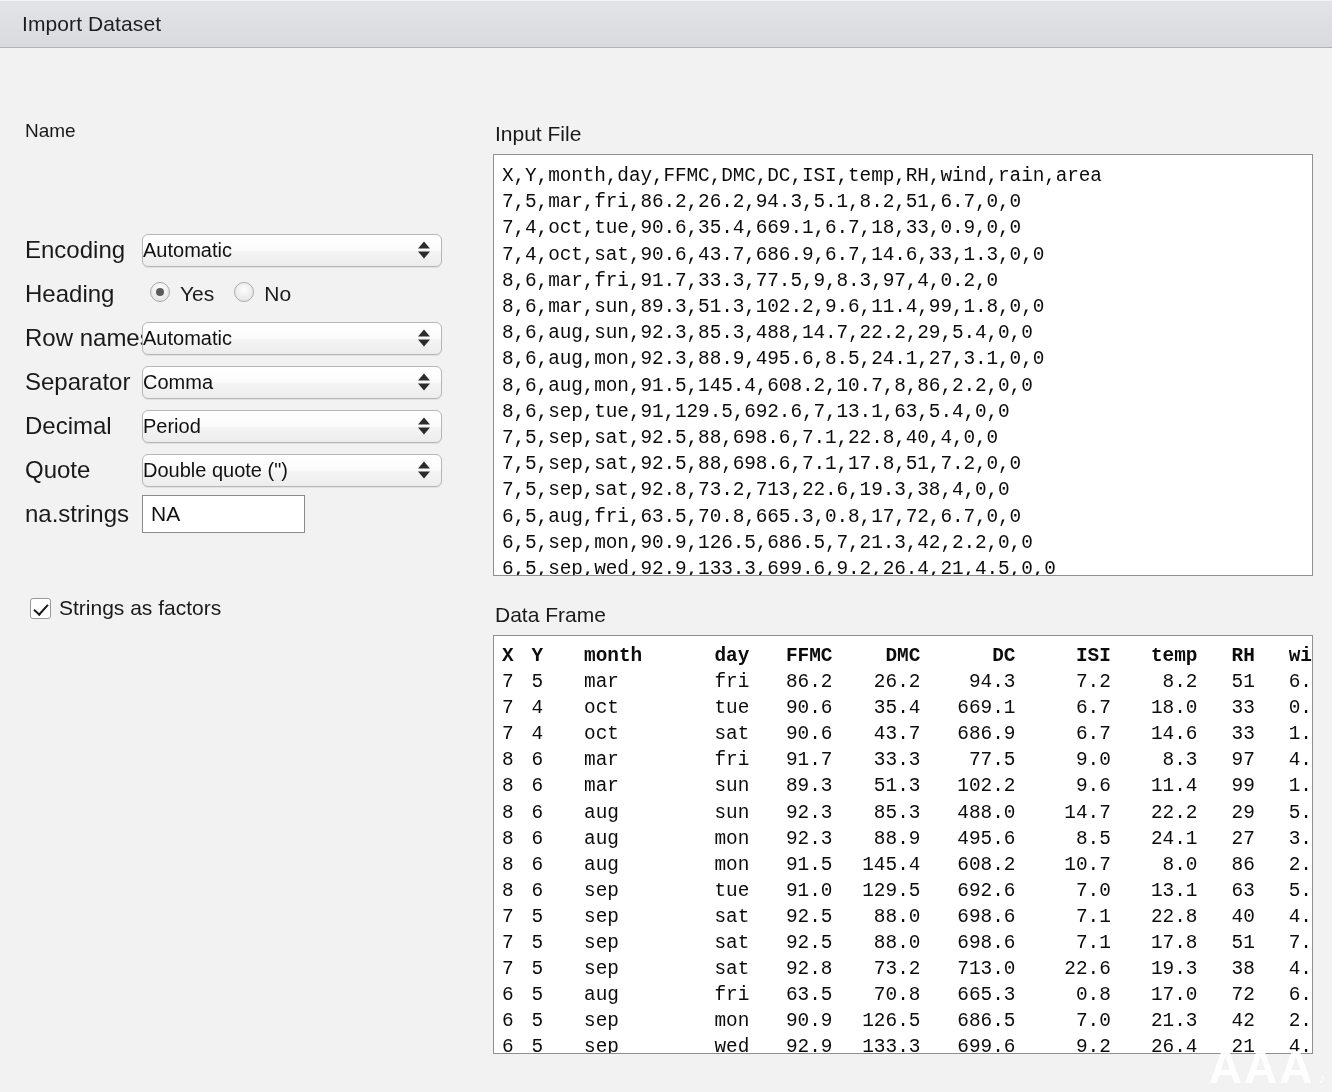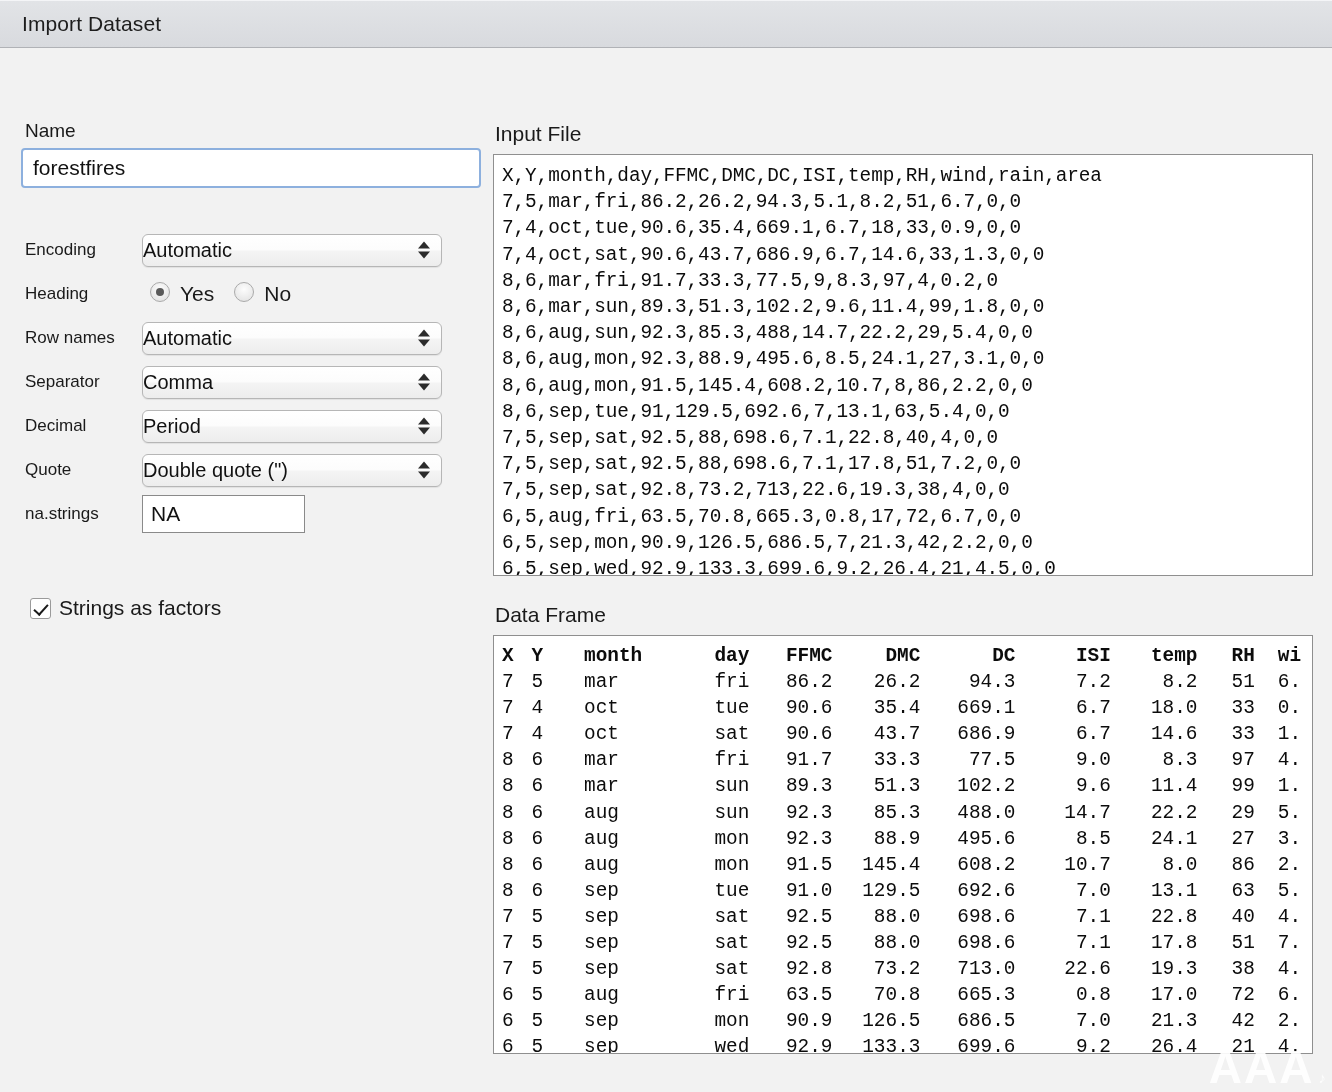--- a/index.html
+++ b/index.html
@@ -79,21 +79,21 @@
   }
   .row {
     display: flex;
     align-items: center;
     height: 44px;
     position: relative;
   }
   .row .lbl {
     width: 142px;
     padding-left: 25px;
-    font-size: 17px;
+    font-size: 24px;
     color: #1a1a1a;
     white-space: nowrap;
   }
 
   
   .popup {
     position: relative;
     width: 300px;
     height: 33px;
     background: linear-gradient(to bottom, #ffffff 0%, #fcfcfc 48%, #f4f4f4 52%, #ededed 100%);
@@ -243,21 +243,21 @@
   .df-table .c-x     { width: 34px; text-align: left;  padding-left: 2px; }
   .df-table .c-y     { width: 58px; text-align: left;  }
   .df-table .c-month { width: 100px; text-align: left; }
   .df-table .c-day   { width: 75px;  text-align: right; }
   .df-table .c-ffmc  { width: 88px;  text-align: right; }
   .df-table .c-dmc   { width: 92px;  text-align: right; }
   .df-table .c-dc    { width: 100px; text-align: right; }
   .df-table .c-isi   { width: 102px; text-align: right; }
   .df-table .c-temp  { width: 92px;  text-align: right; }
   .df-table .c-rh    { width: 62px;  text-align: right; }
-  .df-table .c-wind  { width: 60px;  text-align: center; padding-left: 12px; }
+  .df-table .c-wind  { width: 60px;  text-align: right; padding-left: 12px; }
   .df-table thead th.c-day,
   .df-table thead th.c-ffmc,
   .df-table thead th.c-dmc,
   .df-table thead th.c-dc,
   .df-table thead th.c-isi,
   .df-table thead th.c-temp,
   .df-table thead th.c-rh { text-align: right; }
 
   
   .footer {
@@ -294,21 +294,20 @@
 
 <div class="titlebar">
   <span class="title-text">Import Dataset</span>
 </div>
 
 <div class="content">
 
   <div class="left-panel">
 
     <div class="name-label">Name</div>
-    <input class="name-input" type="text" value="forestfires" style="">
 
     <div class="rows">
 
       <div class="row">
         <div class="lbl">Encoding</div>
         <div class="popup">
           <span>Automatic</span>
           <span class="stepper">
             <span class="tri up"></span>
               <span class="tri dn"></span>

